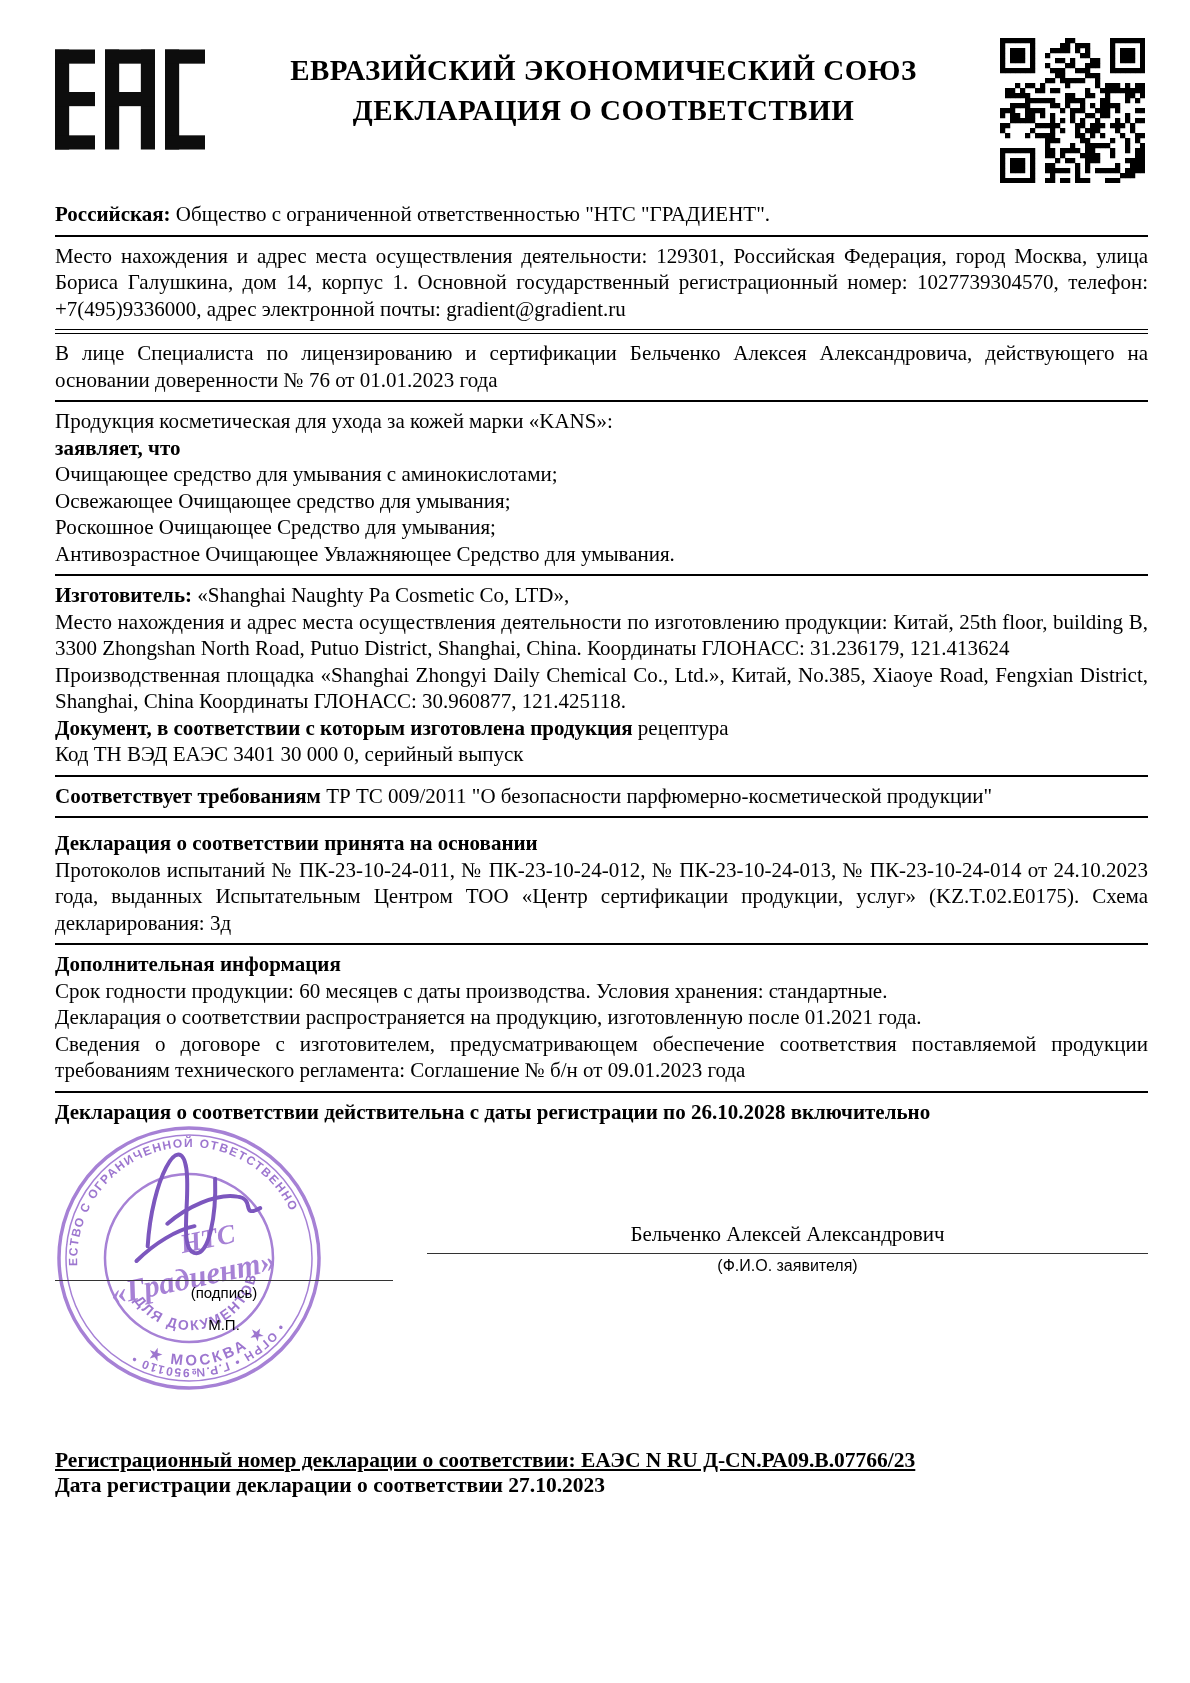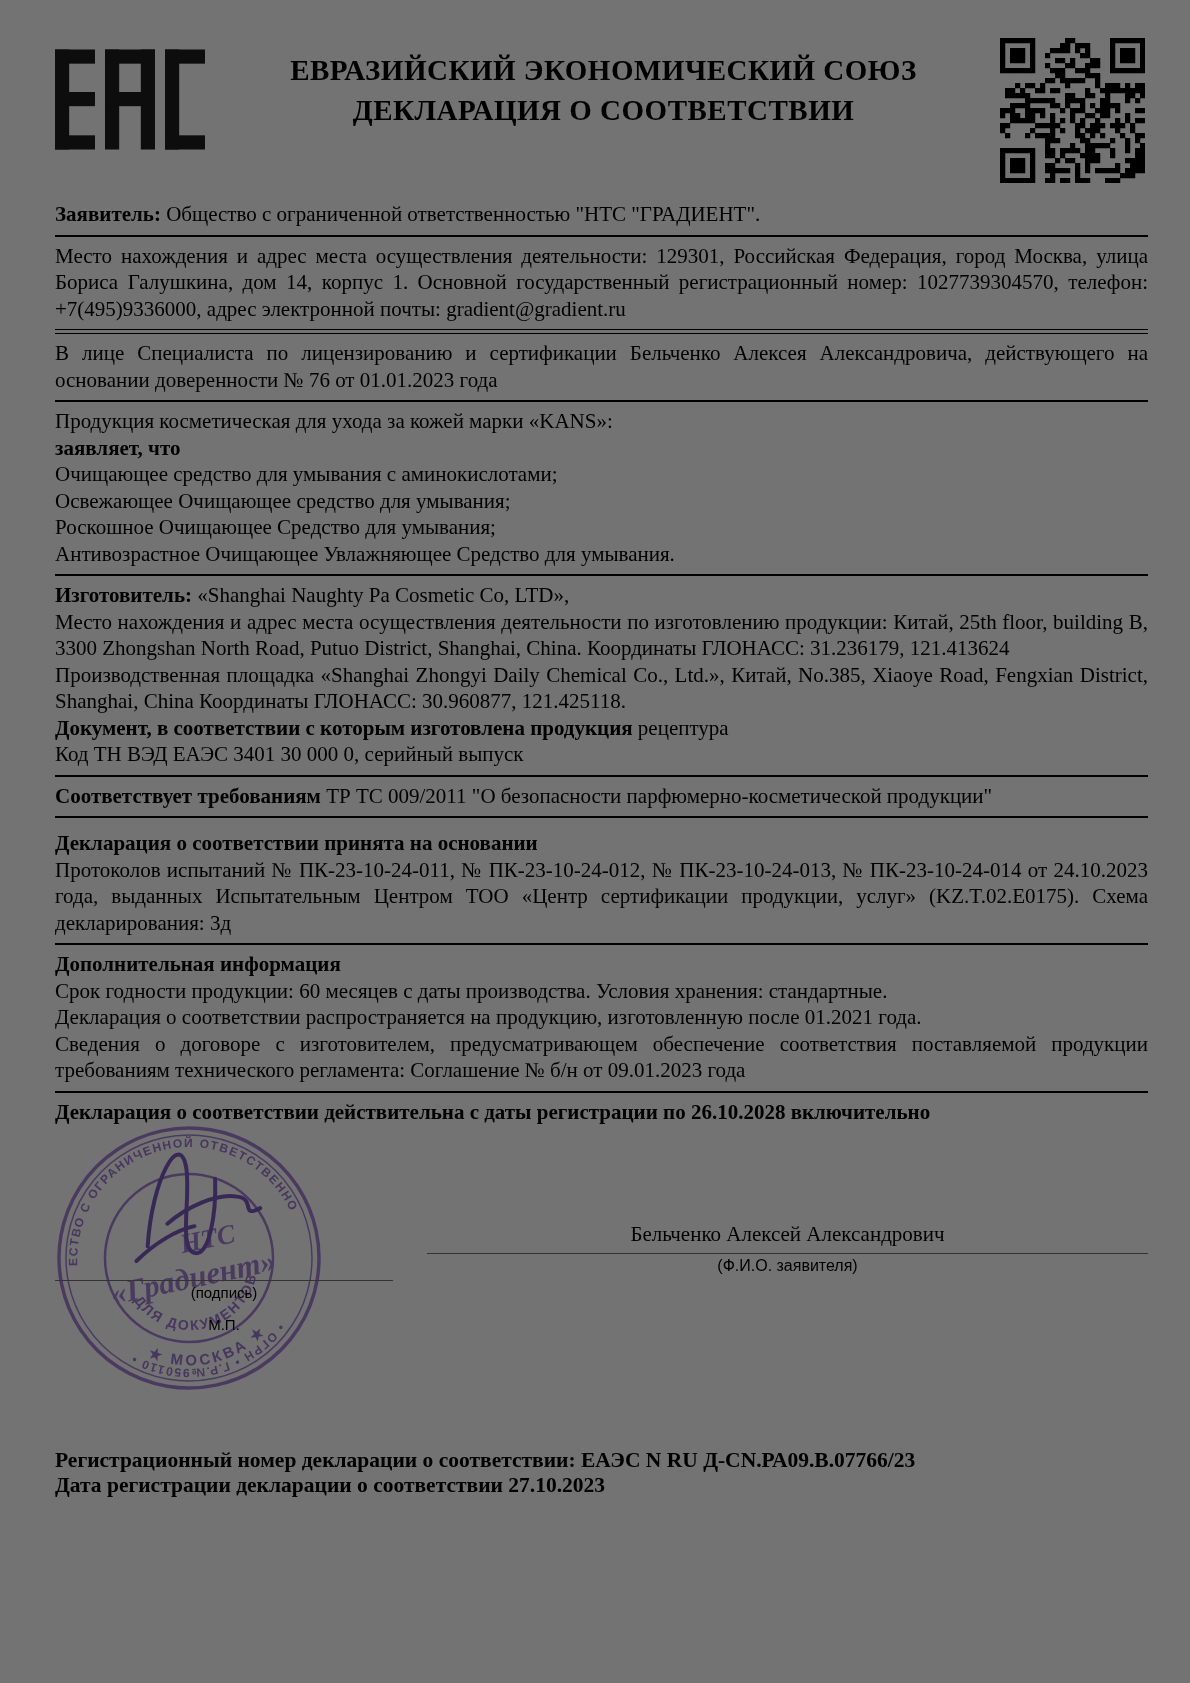--- a/index.html
+++ b/index.html
@@ -1,19 +1,19 @@
 <!DOCTYPE html>
 <html><head>
 <meta charset="utf-8">
 <style>
   * { margin:0; padding:0; box-sizing:border-box; }
   html,body { background:#e8e8e8; }
   .page {
     position:relative; width:1190px; height:1683px; margin:0 auto;
-    background:#737373; color:#000;
+    background:#ffffff; color:#000;
     font-family:"Liberation Serif", serif;
     overflow:hidden;
   }
   .content { padding:34px 42px 0 55px; }
 
   
   .header { display:flex; align-items:flex-start; margin-bottom:16px; }
   .eac-logo { width:152px; flex:0 0 152px; padding-top:8px; }
   .eac-logo svg { width:150px; height:115px; display:block; }
   .titles { flex:1; text-align:center; font-weight:bold; font-size:29px; line-height:40px; padding-top:16px; letter-spacing:.5px; }
@@ -44,21 +44,21 @@
               font-family:"Liberation Sans", sans-serif; font-size:15px; }
   .sig-left .line { border-top:1.5px solid #333; margin-bottom:3px; }
   .sig-left .mp { margin-top:15px; }
   .sig-right { position:absolute; left:372px; right:0; top:88px; text-align:center; }
   .sig-right .name { font-size:21px; margin-bottom:6px; }
   .sig-right .line { border-top:1.5px solid #333; margin-bottom:3px; }
   .sig-right .fio { font-family:"Liberation Sans", sans-serif; font-size:16px; }
 
   
   .footer-line { font-size:21.5px; font-weight:bold; }
-  .footer-line.first { margin-top:22px; }
+  .footer-line.first { margin-top:22px;text-decoration:underline; }
   .footer-line.second { }
 </style>
 </head>
 <body>
 
 <div class="page">
   <div class="content">
 
     <div class="header">
       <div class="eac-logo">
@@ -468,21 +468,21 @@
             <rect x="85.00" y="140.00" width="5.25" height="5.25"></rect>
             <rect x="105.00" y="140.00" width="5.25" height="5.25"></rect>
             <rect x="110.00" y="140.00" width="5.25" height="5.25"></rect>
             <rect x="115.00" y="140.00" width="5.25" height="5.25"></rect>
           </svg>
       </div>
     </div>
 
     <div class="sect">
       <div class="p nojust">
-        <span class="bold">Заявитель:</span><span> Общество с ограниченной ответственностью "НТС "ГРАДИЕНТ".</span>
+        <span class="bold">Российская:</span><span> Общество с ограниченной ответственностью "НТС "ГРАДИЕНТ".</span>
       </div>
     </div>
     <div class="hr"></div>
 
     <div class="sect">
       <div class="p">Место нахождения и адрес места осуществления деятельности: 129301, Российская Федерация, город Москва, улица Бориса Галушкина, дом 14, корпус 1. Основной государственный регистрационный номер: 1027739304570, телефон: +7(495)9336000, адрес электронной почты: gradient@gradient.ru</div>
     </div>
     <div class="hr-double"></div>
 
     <div class="sect">

